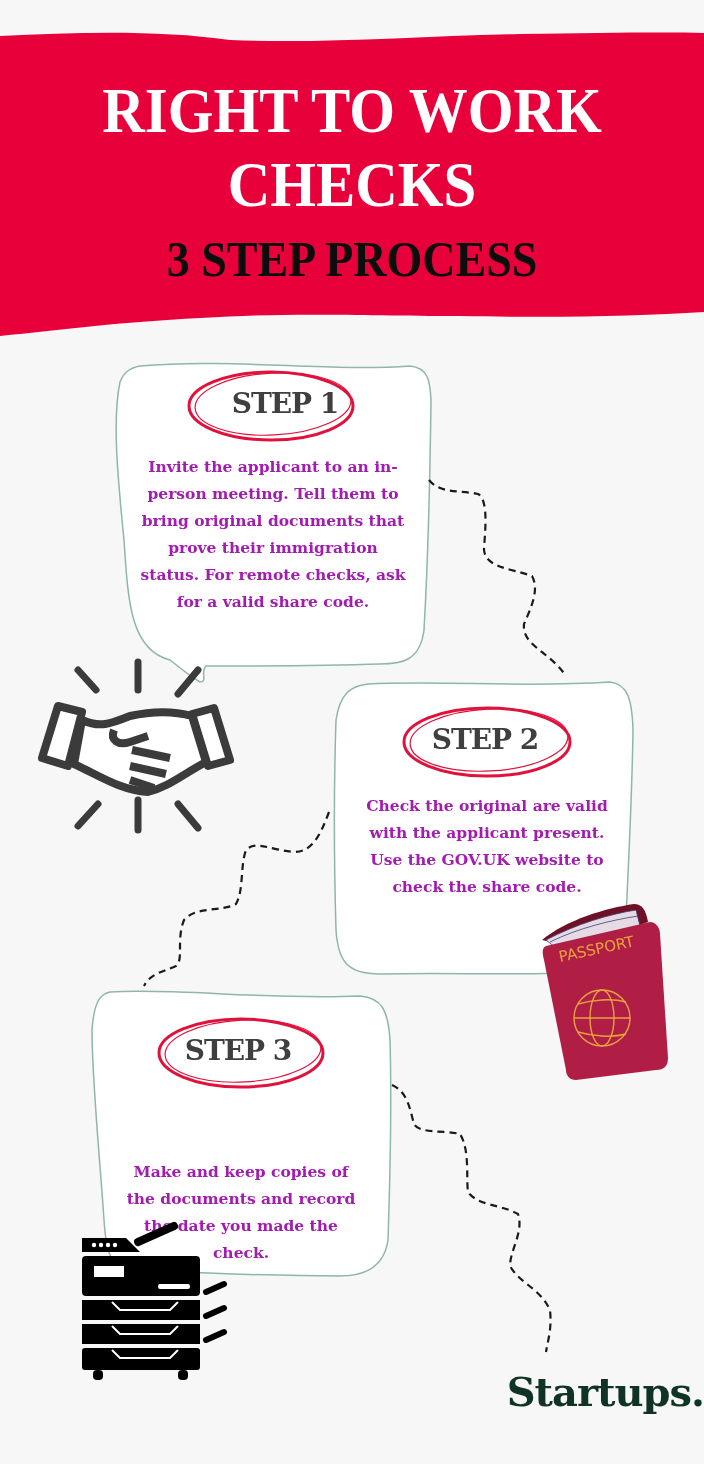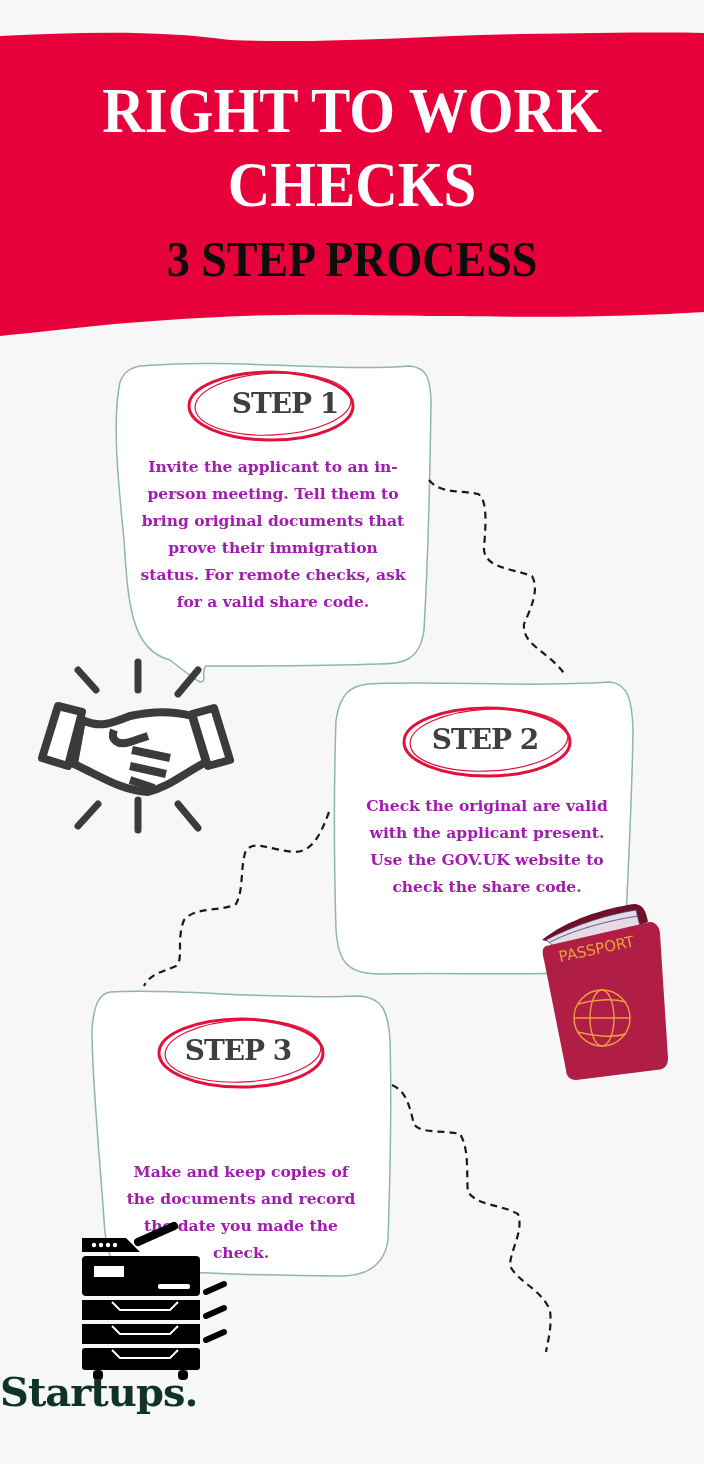--- a/index.html
+++ b/index.html
@@ -6,21 +6,21 @@
   body { width:704px; height:1464px; background:#f7f7f7; position:relative; overflow:hidden; font-family:"DejaVu Serif", serif; }
   .abs { position:absolute; }
   .banner-svg { position:absolute; left:0; top:0; }
   .title { position:absolute; left:0; width:704px; text-align:center; color:#ffffff; font-family:"Liberation Serif", serif; font-weight:bold; letter-spacing:0; transform:scaleX(0.92); }
   .title-1 { top:78px; font-size:64px; line-height:66px; }
   .title-2 { top:152px; font-size:64px; line-height:66px; }
   .subtitle { position:absolute; top:232px; left:0; width:704px; text-align:center; color:#0d0d0d; font-family:"Liberation Serif", serif; font-weight:bold; font-size:50px; line-height:54px; transform:scaleX(0.92); }
   .card-svg { position:absolute; left:0; top:0; pointer-events:none; }
   .step-heading { position:absolute; text-align:center; color:#3f3f3f; font-family:"DejaVu Serif", serif; font-weight:bold; font-size:28px; letter-spacing:-1px; }
   .step-body { position:absolute; text-align:center; color:#a21caf; font-family:"DejaVu Serif", serif; font-weight:bold; font-size:15.5px; line-height:27px; }
-  .logo { position:absolute; top:1368px; left:0; width:704px; text-align:left; color:#0f3324; font-family:"DejaVu Serif", serif; font-weight:bold; font-size:40px; letter-spacing:-1px; }
+  .logo { position:absolute; top:1368px; left:0; width:704px; text-align:right; color:#0f3324; font-family:"DejaVu Serif", serif; font-weight:bold; font-size:40px; letter-spacing:-1px; }
 </style>
 </head>
 <body>
 
 <svg class="banner-svg" width="704" height="340">
   <path d="M0,36 C80,32 160,30 230,40 C320,44 420,36 520,34 C600,33 660,32 704,33 L704,312 C640,316 560,318 460,316 C360,316 300,312 200,318 C120,322 60,330 0,336 Z" fill="#e8003b"></path>
 </svg>
 
 <div class="title title-1">RIGHT TO WORK</div>
 <div class="title title-2">CHECKS</div>

